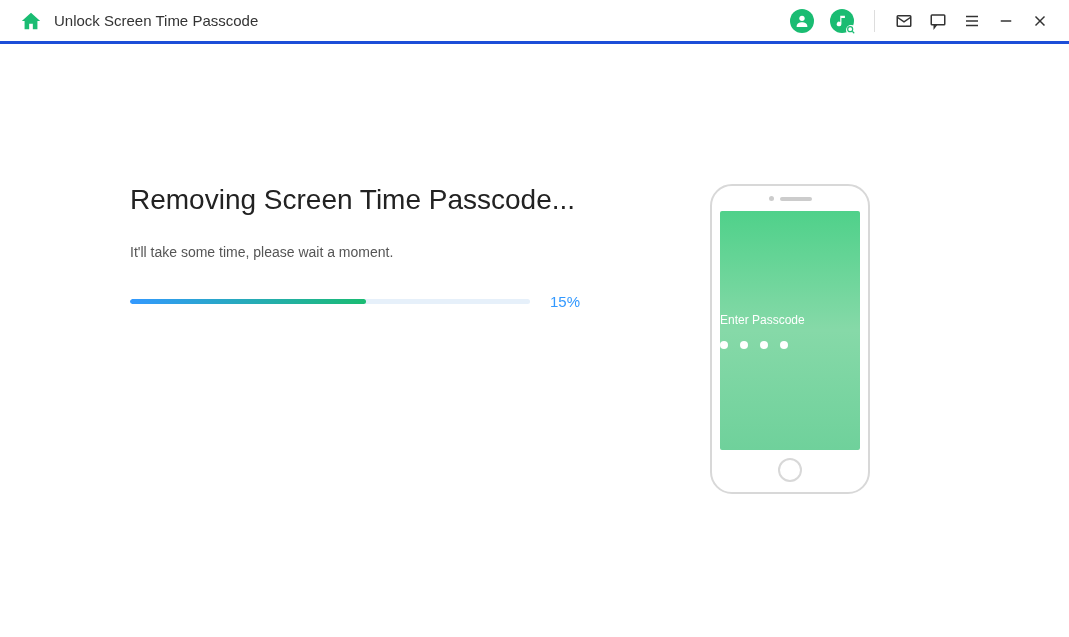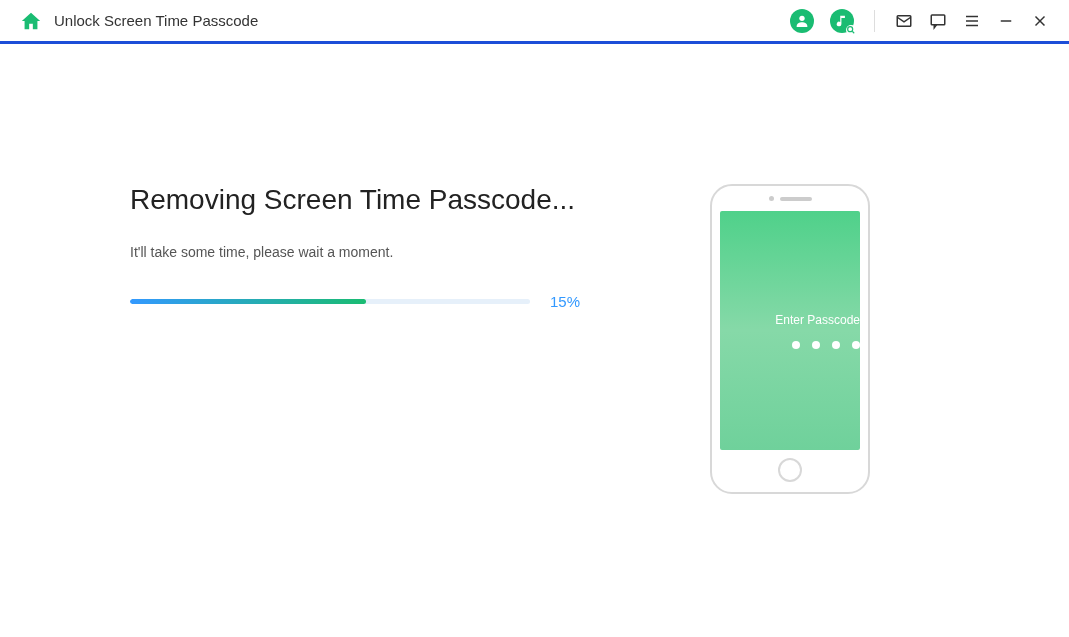--- a/index.html
+++ b/index.html
@@ -146,21 +146,21 @@
       border-radius: 3px;
       background: #ccc;
     }
     .phone-screen {
       flex: 1;
       width: 100%;
       background: linear-gradient(to bottom, #4fd18a, #86d9a8, #6fd19b);
       border-radius: 2px;
       display: flex;
       flex-direction: column;
-      align-items: flex-end;
+      align-items: flex-start;
       justify-content: center;
       color: #fff;
     }
     .phone-screen-text {
       font-size: 12px;
       margin-bottom: 14px;
     }
     .phone-dots {
       display: flex;
       gap: 12px;

